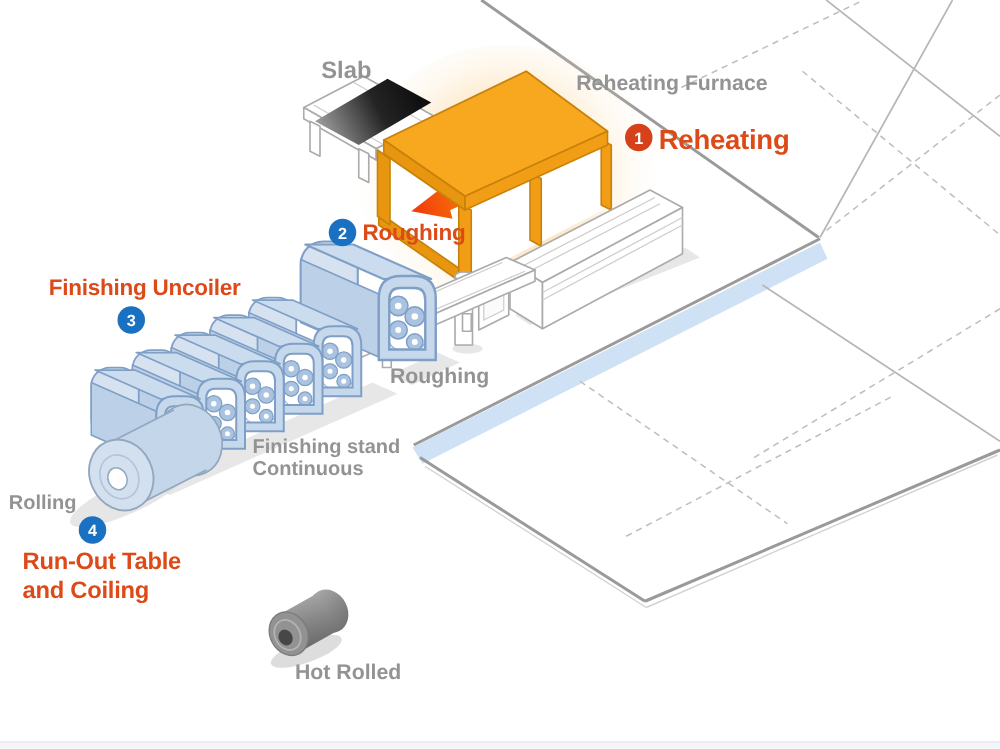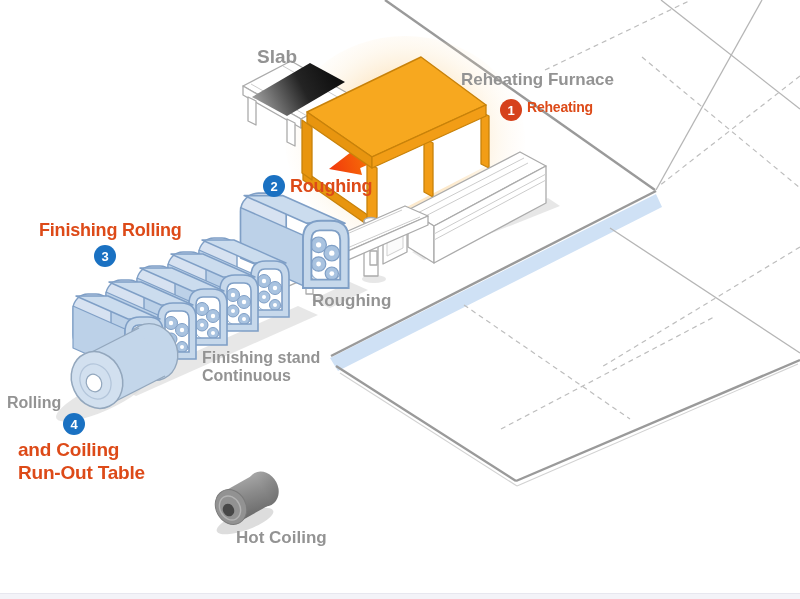--- a/index.html
+++ b/index.html
@@ -213,42 +213,42 @@
       <ellipse cx="263" cy="489" rx="15" ry="18" fill="url(#hotGrad)" transform="rotate(-28 263 489)"></ellipse>
       <polygon points="255,474 223,492 239,522 271,504" fill="url(#hotGrad)"></polygon>
       <ellipse cx="231" cy="507" rx="15" ry="18" fill="#929292" stroke="#7a7a7a" stroke-width="1" transform="rotate(-28 231 507)"></ellipse>
       <ellipse cx="230" cy="508" rx="10" ry="12.5" fill="none" stroke="#b3b3b3" stroke-width="1.4" transform="rotate(-28 230 508)"></ellipse>
       <ellipse cx="228.5" cy="510" rx="5.5" ry="6.5" fill="#474747" transform="rotate(-28 228.5 510)"></ellipse>
     </g>
   </svg>
 
   <div class="lbl gray" style="left:257px;top:46px;font-size:19px;">Slab</div>
 
-  <div class="lbl gray" style="left:461px;top:57px;font-size:17px;margin-top:13px;">Reheating Furnace</div>
+  <div class="lbl gray" style="left:461px;top:57px;font-size:17px;">Reheating Furnace</div>
 
   <div class="badge red" style="left:500px;top:99px;">1</div>
-  <div class="lbl red" style="left:527px;top:99px;font-size:14px;">Reheating</div>
+  <div class="lbl red" style="left:527px;top:99px;font-size:22px;">Reheating</div>
 
   <div class="badge blue" style="left:263px;top:175px;">2</div>
   <div class="lbl red" style="left:290px;top:176px;font-size:18px;">Roughing</div>
 
-  <div class="lbl red" style="left:39px;top:220px;font-size:18px;">Finishing Rolling</div>
+  <div class="lbl red" style="left:39px;top:220px;font-size:18px;">Finishing Uncoiler</div>
   <div class="badge blue" style="left:94px;top:245px;">3</div>
 
   <div class="lbl gray" style="left:312px;top:291px;font-size:17px;">Roughing</div>
 
   <div class="lbl gray two-line" style="left:202px;top:349px;font-size:16px;">
     <span>Finishing stand</span>
     <span>Continuous</span>
   </div>
 
   <div class="lbl gray" style="left:7px;top:394px;font-size:16px;">Rolling</div>
 
   <div class="badge blue" style="left:63px;top:413px;">4</div>
   <div class="lbl red two-line" style="left:18px;top:438px;font-size:19px;line-height:23px;">
+    <span>Run-Out Table</span>
     <span>and Coiling</span>
-    <span>Run-Out Table</span>
   </div>
 
-  <div class="lbl gray" style="left:236px;top:528px;font-size:17px;">Hot Coiling</div>
+  <div class="lbl gray" style="left:236px;top:528px;font-size:17px;">Hot Rolled</div>
 
   <div id="bottom-strip"></div>
 </div>
 
 </body></html>

